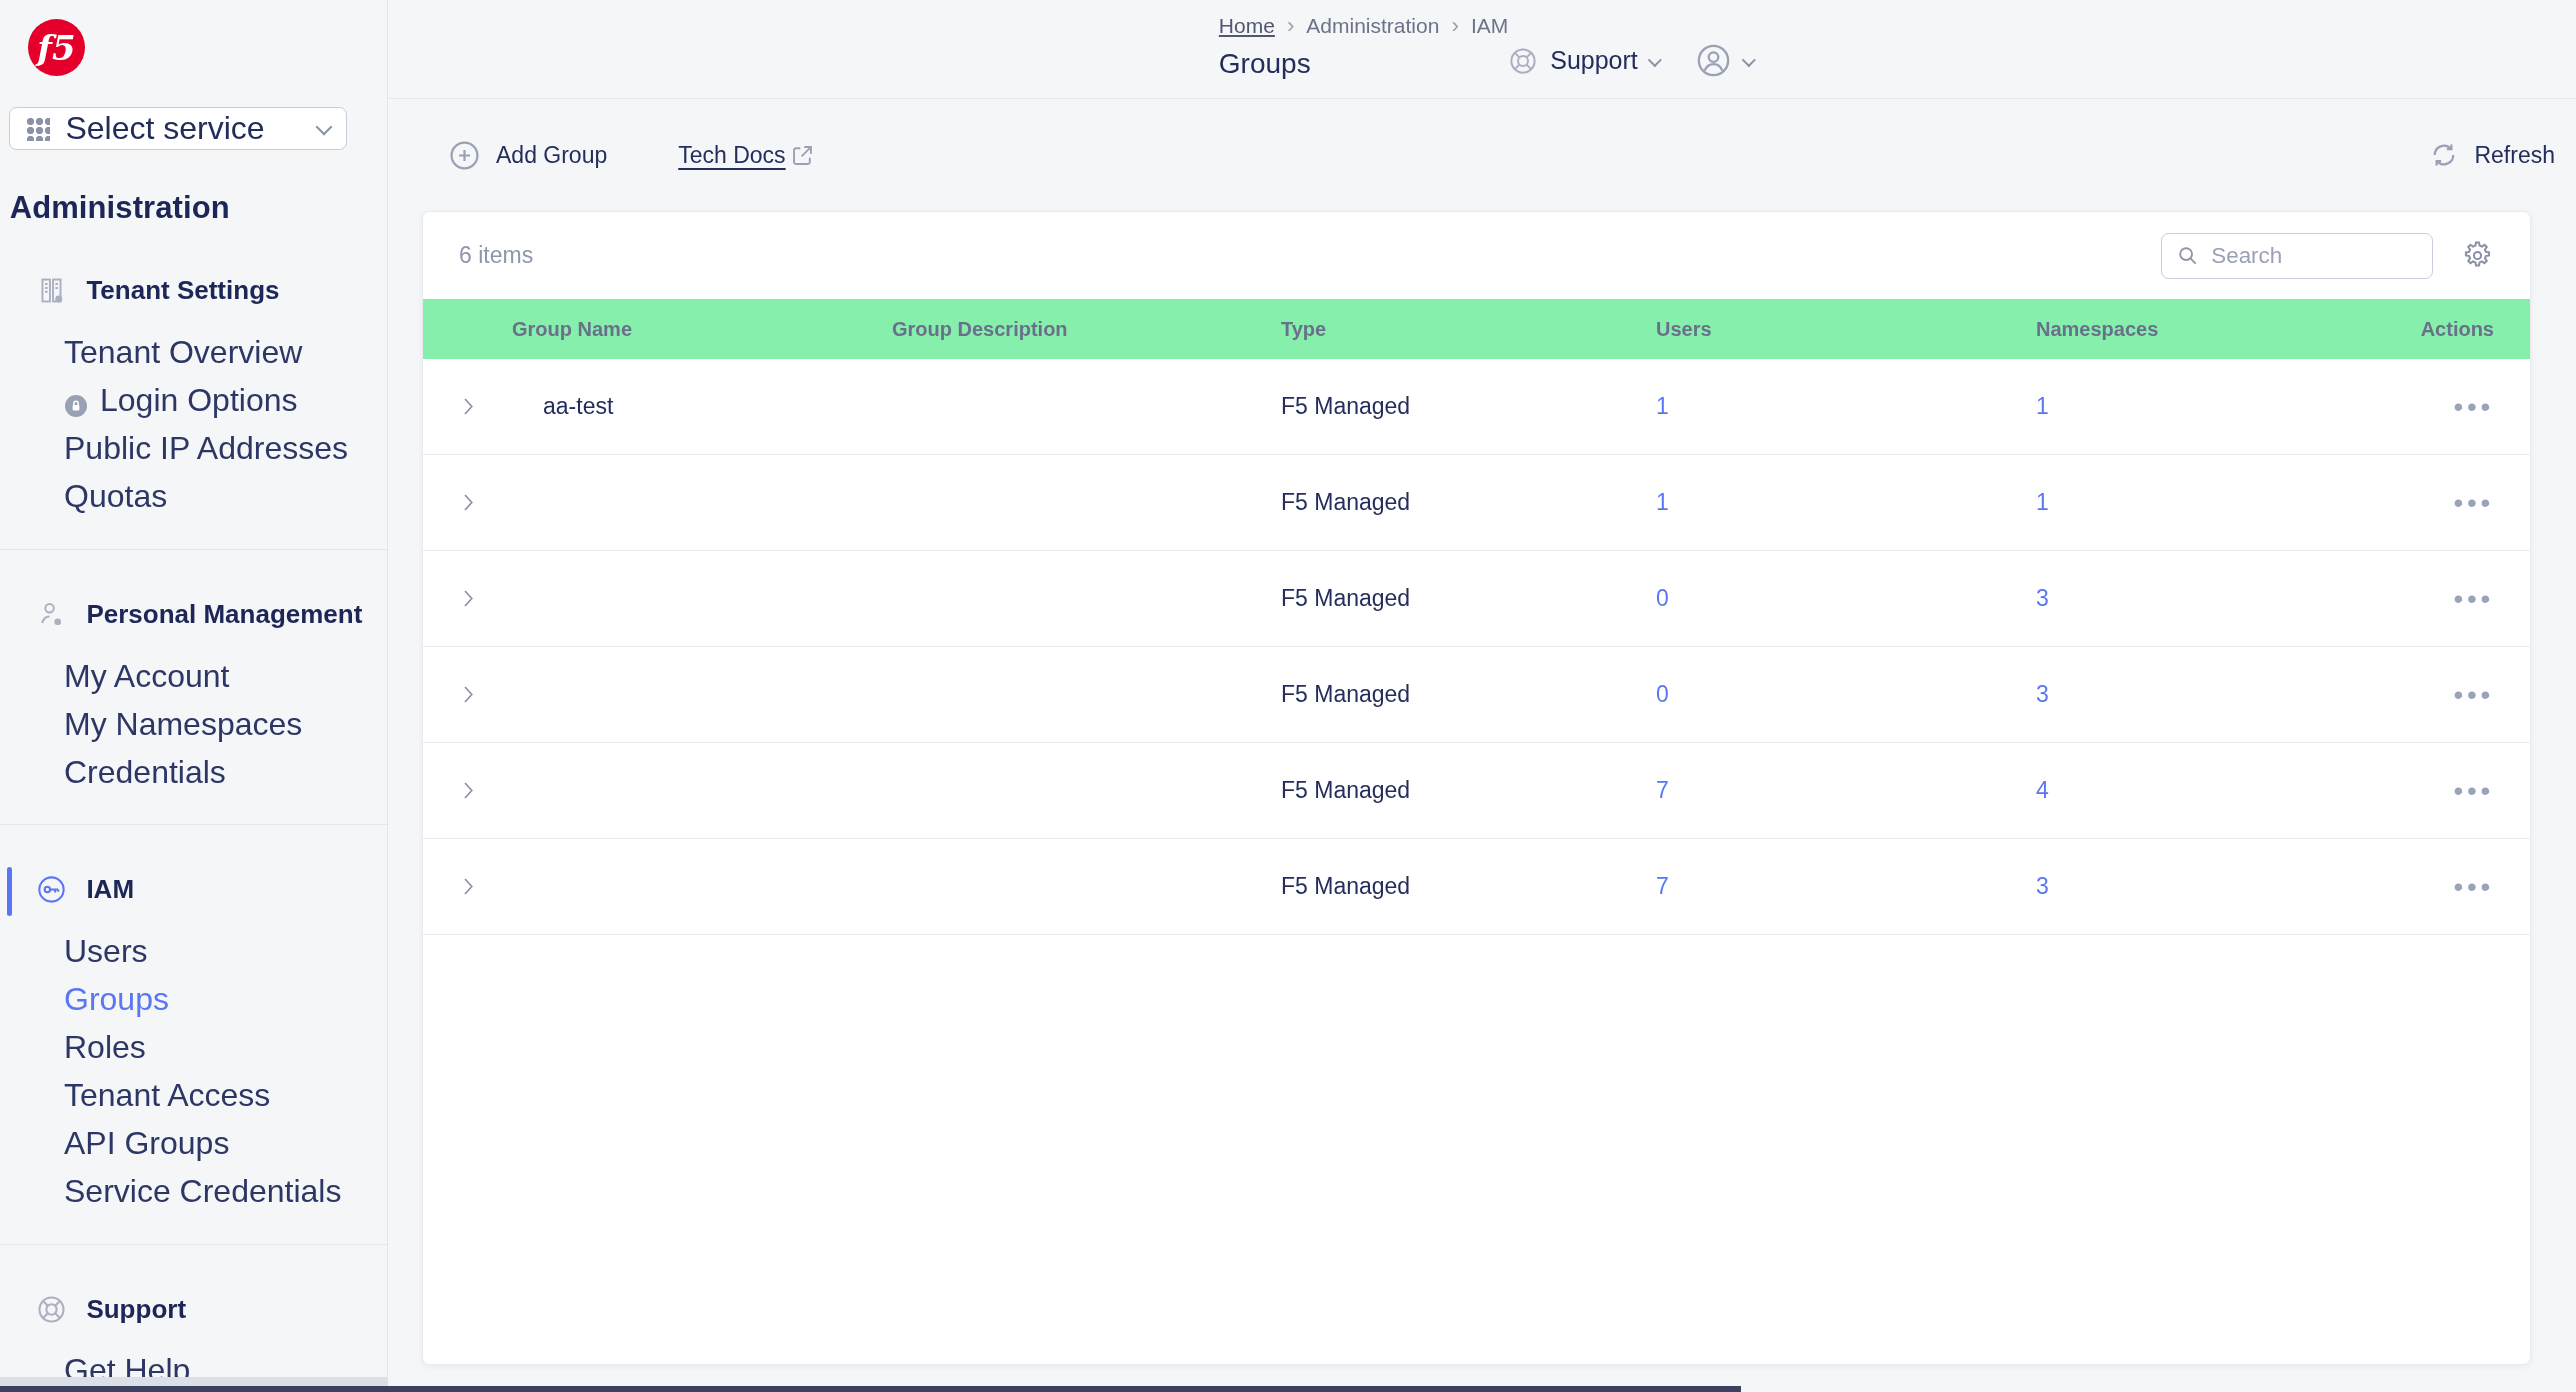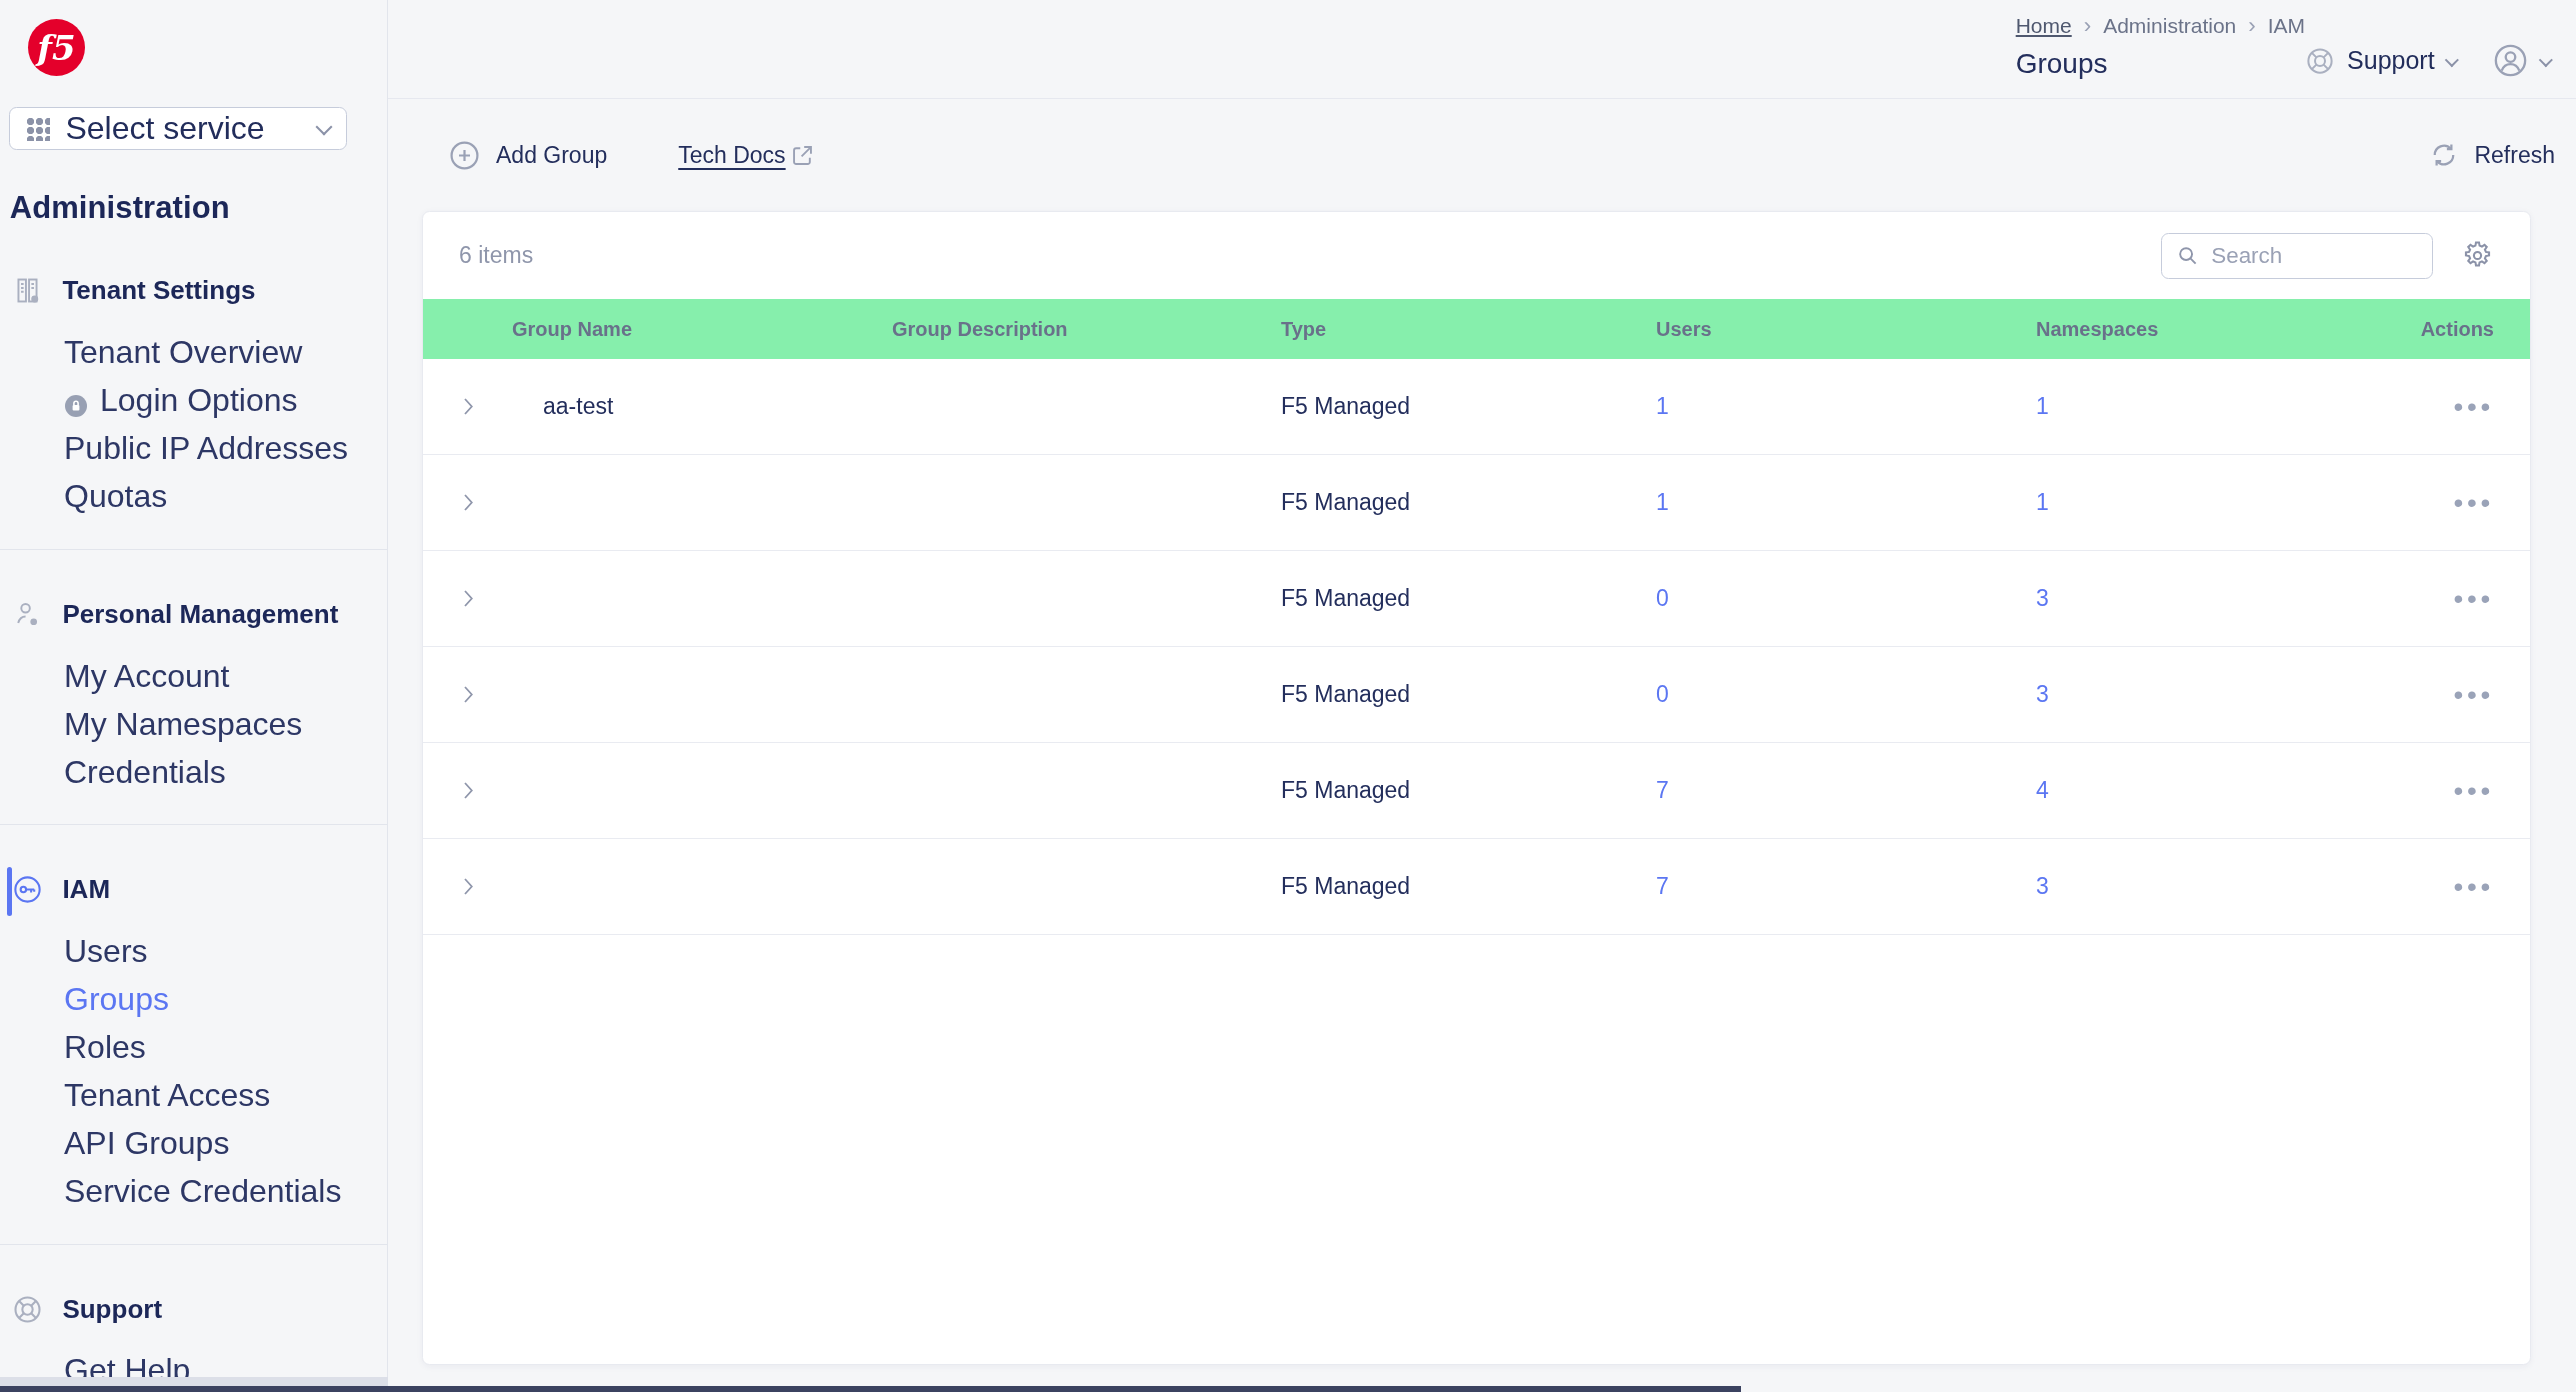--- a/index.html
+++ b/index.html
@@ -17,35 +17,35 @@
   .grid-icon { width:24px; height:24px;
          background-image:radial-gradient(circle, #8b92a8 3.4px, transparent 3.9px);
          background-size:9px 9px; background-position:0 0; }
   .svc-label { margin-left:15px; font-size:32px; color:#222d5b; }
   .chev { width:12px; height:12px; border-right:2.2px solid #8b92a8; border-bottom:2.2px solid #8b92a8;
           transform:rotate(45deg); margin-top:-4.5px; }
   .svc .chev { margin-left:auto; }
   .side-title { margin:40px 0 0 9.7px; font-size:31px; font-weight:800; color:#1c2758; letter-spacing:0.1px; }
 
   .section { margin-top:49px; position:relative; }
-  .sec-head { display:flex; align-items:center; gap:19.4px; padding-left:12px; font-size:26px; font-weight:700; color:#1c2758; cursor:pointer; }
+  .sec-head { display:flex; align-items:center; gap:19.4px; padding-left:36px; font-size:26px; font-weight:700; color:#1c2758; cursor:pointer; }
   .sec-icon { width:31px; height:31px; color:#aab0c0; flex:0 0 auto; }
   .sec-icon svg { width:100%; height:100%; }
   .side-nav { margin-top:22.4px; }
   .side-item { display:flex; align-items:center; height:48px; padding-left:64px; font-size:32px; color:#2d3765; cursor:pointer; text-decoration:none; }
   .side-item.active { color:#5b76f2; }
   .lock-badge { width:24px; height:24px; margin-right:12px; flex:0 0 auto; }
   .side-div { border:none; border-top:0.7px solid #e2e5ec; margin:28px 0 0; }
   .section.iam::before { content:''; position:absolute; left:6.7px; top:-7.5px; width:5.2px; height:49px; background:#5b76f2; border-radius:3px; }
   .section.iam .sec-icon { color:#5b76f2; }
   .side-bottom { position:absolute; left:0; bottom:6.7px; width:388px; height:9.7px; background:#dcdfe8; }
 
   
   main { flex:1; display:flex; flex-direction:column; }
-  .topbar { height:99px; border-bottom:0.7px solid #e6e8ef; display:flex; justify-content:flex-end; padding:13.4px 25px 0 34px; }
+  .topbar { height:99px; border-bottom:0.7px solid #e6e8ef; display:flex; justify-content:center; padding:13.4px 25px 0 34px; }
   .breadcrumb { display:flex; align-items:center; gap:12px; font-size:21px; color:#6b7389; }
   .bc-home { color:#4f586f; text-decoration:underline; cursor:pointer; }
   .bc-sep { color:#9aa1b5; font-size:22.4px; }
   .bc-link { cursor:pointer; }
   .page-title { margin-top:9px; font-size:28px; font-weight:500; color:#232e5c; }
   .top-right { display:flex; align-items:center; gap:36px; margin-top:10.5px; }
   .support-btn, .avatar-btn { display:flex; align-items:center; gap:12px; background:none; border:none; cursor:pointer; }
   .support-btn .sec-icon { width:30px; height:30px; }
   .support-label { font-size:25px; color:#222d5b; }
   .avatar-ic { width:37px; height:37px; color:#9aa1b5; }

